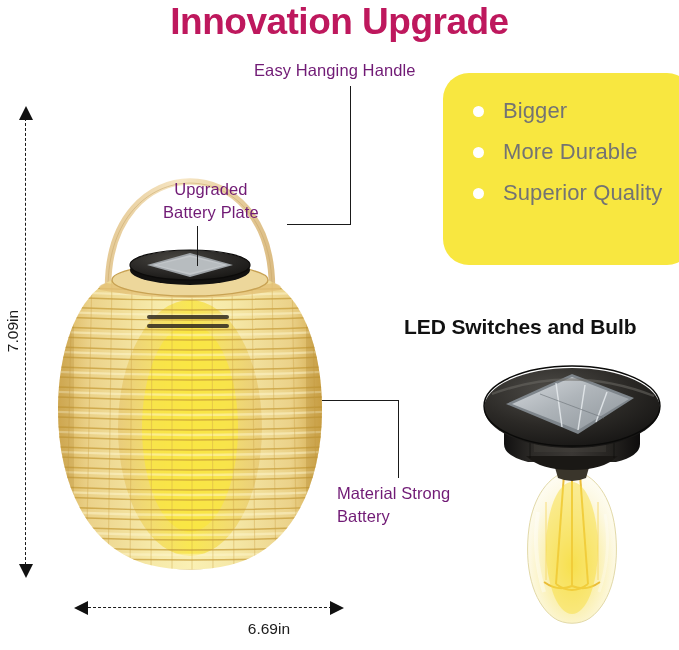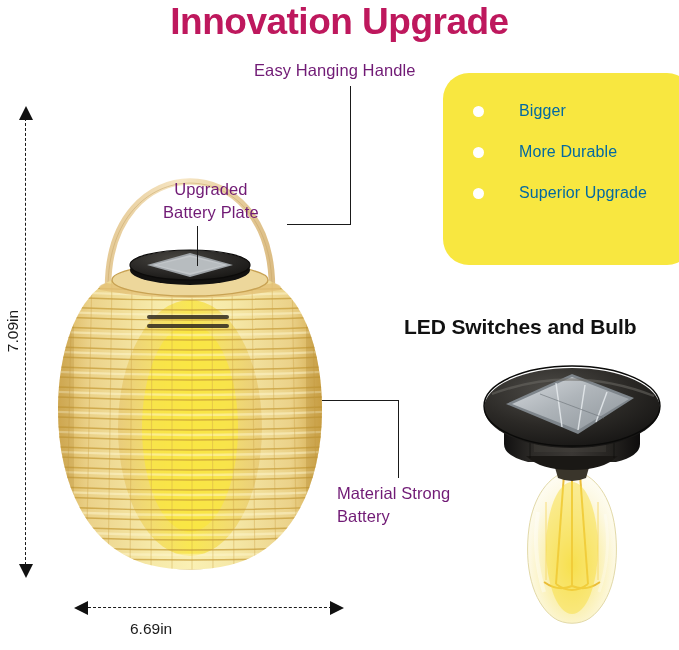--- a/index.html
+++ b/index.html
@@ -63,23 +63,23 @@
   .feature-item:nth-child(3) { top: 110px; }
   .feature-item:nth-child(4) { top: 151px; }
   .bullet-dot {
     width: 11px;
     height: 11px;
     border-radius: 50%;
     background: #ffffff;
     flex: 0 0 auto;
   }
   .feature-label {
-    margin-left: 35px;
-    font-size: 16px;
-    color: #0369a1;
+    margin-left: 19px;
+    font-size: 22px;
+    color: #737373;
     white-space: nowrap;
     letter-spacing: 0.1px;
   }
 
   
   .anno {
     position: absolute;
     font-size: 16.5px;
     color: #701a75;
     line-height: 23px;
@@ -171,21 +171,21 @@
     left: 330px; top: 601px;
     border-top: 7px solid transparent;
     border-bottom: 7px solid transparent;
     border-left: 14px solid #111;
   }
   .dim-label-h {
     position: absolute;
     left: 130px;
     top: 620px;
     width: 160px;
-    text-align: left;
+    text-align: right;
     font-size: 15.5px;
     color: #1b1b1b;
     white-space: nowrap;
   }
 
   
   .prod-lantern {
     position: absolute;
     left: 40px;
     top: 110px;
@@ -212,21 +212,21 @@
       <li class="feature-item">
         <span class="bullet-dot"></span>
         <span class="feature-label">Bigger</span>
       </li>
       <li class="feature-item">
         <span class="bullet-dot"></span>
         <span class="feature-label">More Durable</span>
       </li>
       <li class="feature-item">
         <span class="bullet-dot"></span>
-        <span class="feature-label">Superior Upgrade</span>
+        <span class="feature-label">Superior Quality</span>
       </li>
     </ul>
   </div>
 
   <svg class="prod-lantern" viewBox="0 0 300 470">
     <defs>
       <linearGradient id="glowGrad" x1="0" y1="0" x2="1" y2="0">
         <stop offset="0%" stop-color="#E8CB7A"></stop>
         <stop offset="22%" stop-color="#F2DB6E"></stop>
         <stop offset="50%" stop-color="#F9E74E"></stop>

